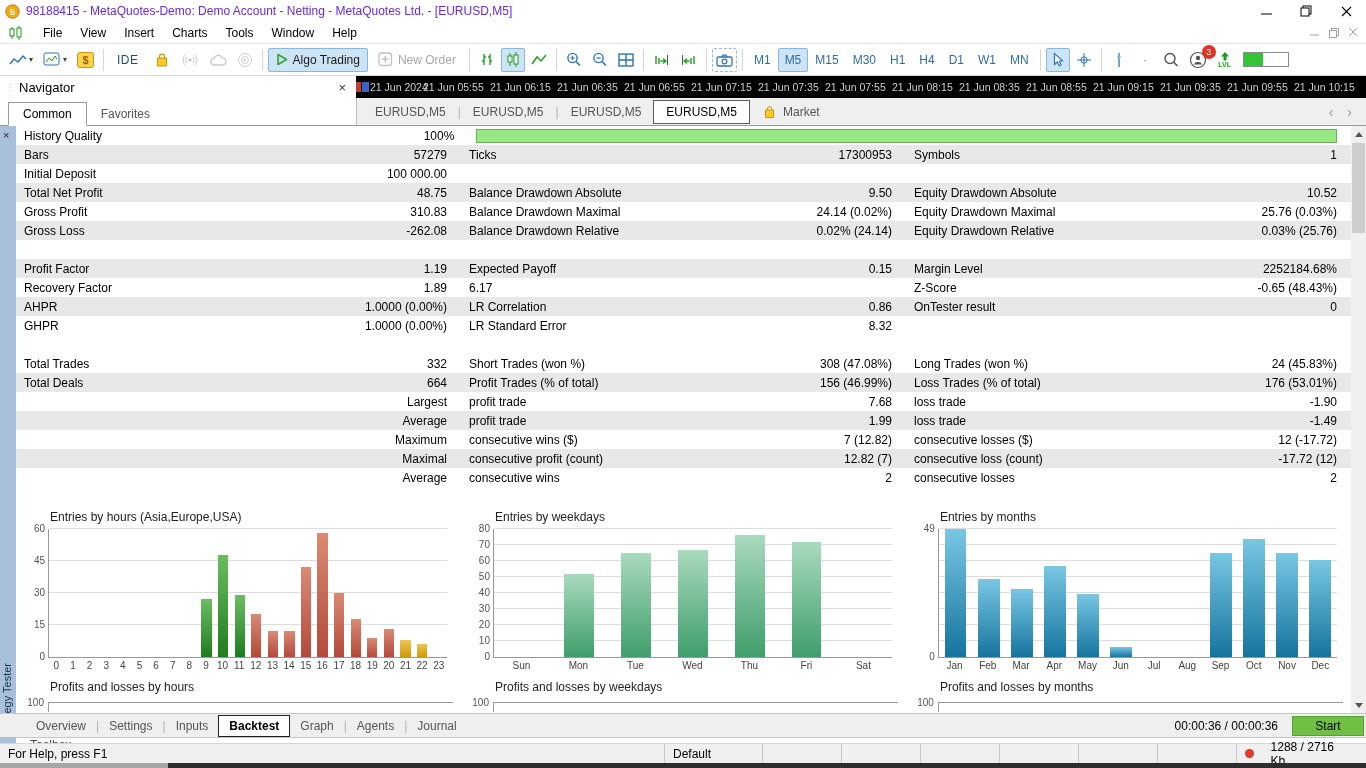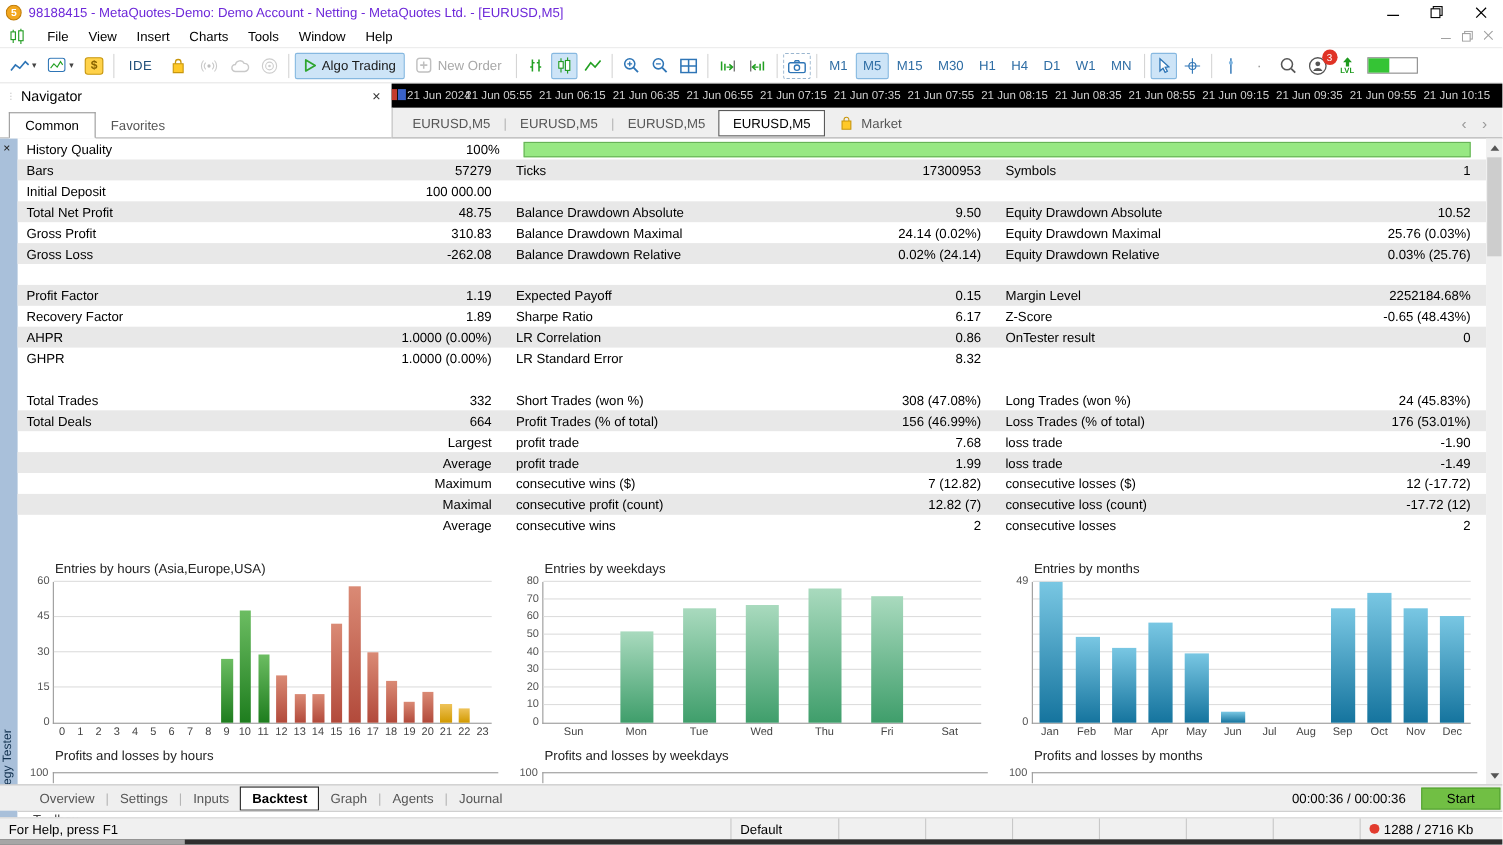--- a/index.html
+++ b/index.html
@@ -119,21 +119,21 @@
 
   .toolbox-strip { position:absolute; top:611px; left:16px; right:0; height:6px; overflow:hidden; border-top:1px solid #c5c5c5; background:#fff; }
   .toolbox-strip span { font-size:12px; color:#444; margin-left:14px; display:inline-block; }
 
   
   .statusbar { position:absolute; top:743px; left:0; width:1366px; height:20px; background:#f0f0f0; border-top:1px solid #d5d5d5; display:flex; align-items:center; font-size:12px; }
   .sb-help { flex:0 0 664px; padding-left:8px; }
   .sb-cell { height:100%; border-left:1px solid #c8c8c8; display:flex; align-items:center; padding:0 8px; }
   .sb-profile { width:98px; }
   .sb-empty { width:79px; }
-  .sb-mem { width:120px; gap:4px; }
+  .sb-mem { width:120px; gap:17px; }
   .red-dot { width:9px; height:9px; border-radius:50%; background:#e23b2e; display:inline-block; }
 
   .bottom-edge { position:absolute; top:763px; left:0; width:1366px; height:5px; background:#2e2e2e; }
   .bottom-edge .light { position:absolute; left:0; top:0; width:168px; height:5px; background:#a6a6a6; }
 </style>
 </head>
 <body>
 
 <div class="titlebar">
   <svg class="app-icon" viewBox="0 0 16 16">
@@ -532,21 +532,20 @@
             <span class="stats-lbl">Margin Level</span>
             <span class="stats-val">2252184.68%</span>
           </div>
         </div>
         <div class="stats-row">
           <div class="stats-cell">
             <span class="stats-lbl">Recovery Factor</span>
             <span class="stats-val">1.89</span>
           </div>
           <div class="stats-cell">
-            <span class="stats-lbl">Sharpe Ratio</span>
             <span class="stats-val">6.17</span>
           </div>
           <div class="stats-cell">
             <span class="stats-lbl">Z-Score</span>
             <span class="stats-val">-0.65 (48.43%)</span>
           </div>
         </div>
         <div class="stats-row shaded">
           <div class="stats-cell">
             <span class="stats-lbl">AHPR</span>

